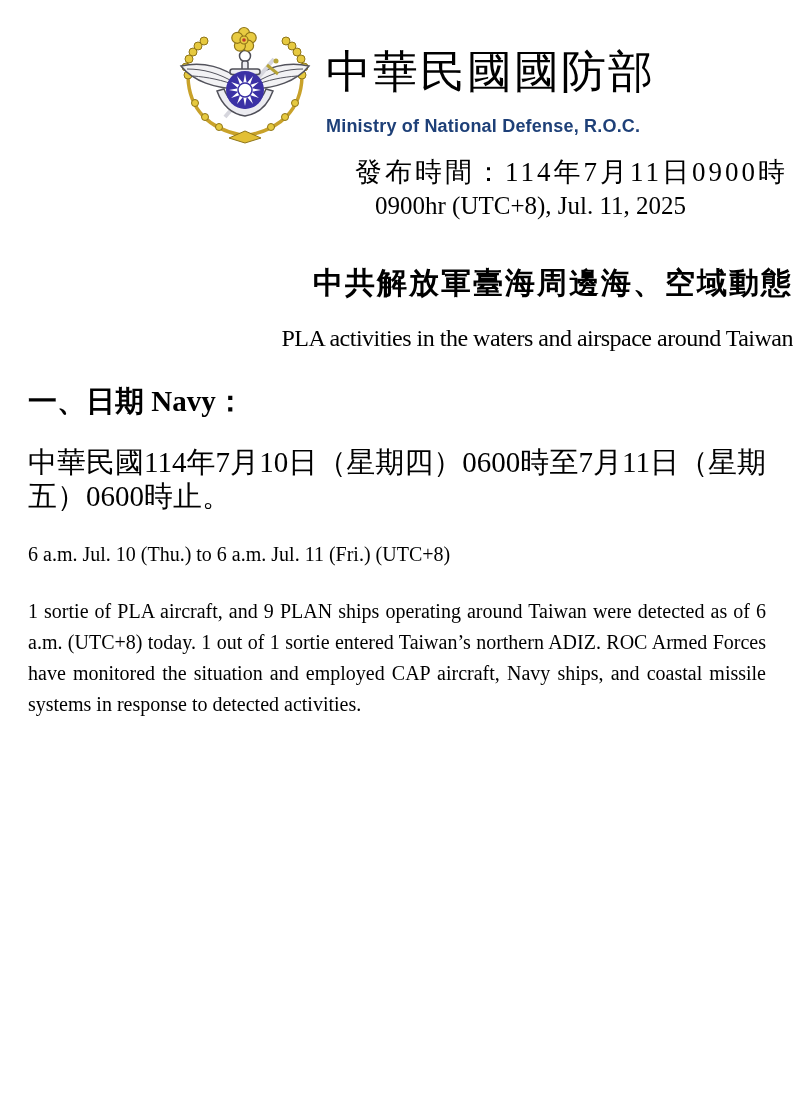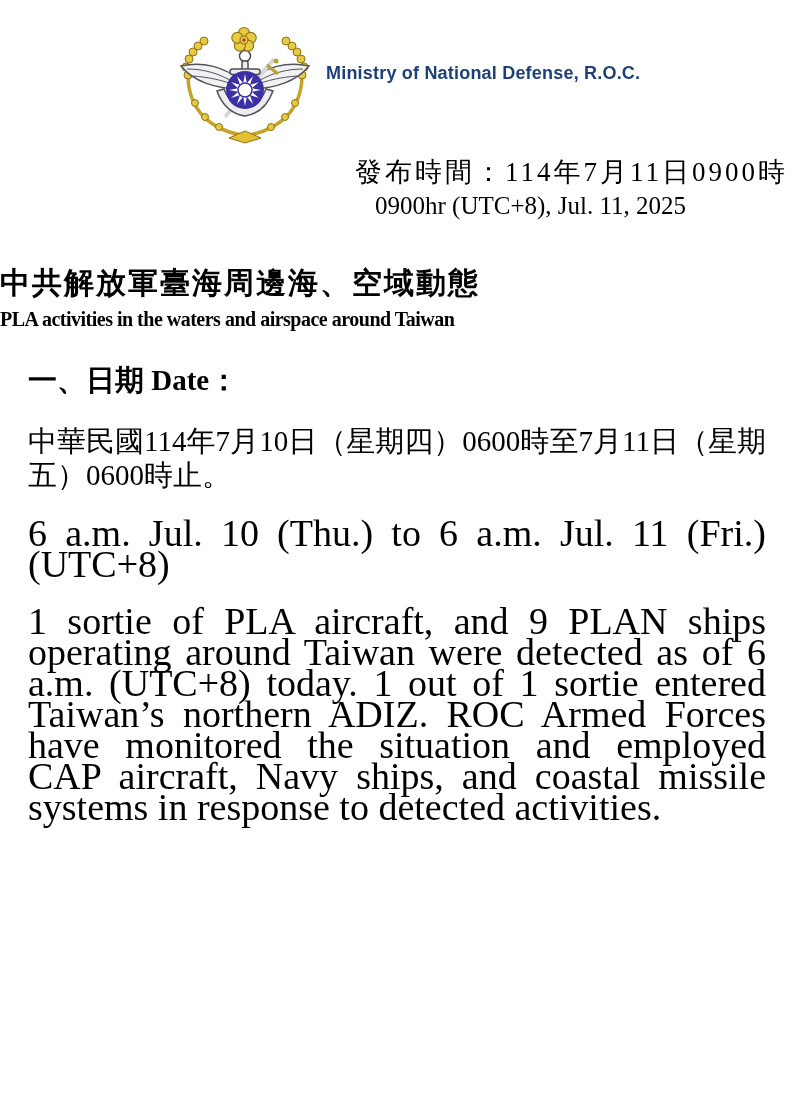--- a/index.html
+++ b/index.html
@@ -18,29 +18,29 @@
   .org-en {
     font-family:Liberation Sans, sans-serif;
     font-size:18px; font-weight:bold; color:#1e4078;
     letter-spacing:0.2px; margin-top:17px; white-space:nowrap;
   }
   
   .release { margin:10px 0 0 333px; line-height:34px;font-family:Liberation Serif, serif; }
   .release-zh { font-size:27px; letter-spacing:3px; text-indent:22px; white-space:nowrap; }
   .release-en { font-size:25px;margin-left:42px; }
   
-  .doc-title { text-align:left; margin-top:40px; }
+  .doc-title { text-align:right; margin-top:40px; }
   .title-zh { font-size:30px; font-weight:bold; letter-spacing:2px; }
-  .title-en { font-size:20px; font-weight:bold; letter-spacing:-0.5px; margin-top:4px; }
+  .title-en { font-size:24px; font-weight:normal; letter-spacing:-0.5px; margin-top:21px; }
   
   .content { padding:0 27px 0 28px; }
   .sec-head { font-size:29px; font-weight:bold; margin:31px 0 0 0; line-height:36px; }
   .para { margin:26px 0 0 0; text-align:justify; }
   .para.zh { font-size:29px; line-height:34px; }
-  .para.en { font-size:38px; line-height:31px; }
+  .para.en { font-size:20px; line-height:31px; }
 </style>
 </head>
 <body>
 
 <div class="page">
 
   <header class="masthead">
     <div class="emblem">
       <svg viewBox="0 0 143 119" xmlns="http://www.w3.org/2000/svg" aria-hidden="true">
 
@@ -105,38 +105,39 @@
           <circle cx="64.9" cy="20.7" r="5.5"></circle>
             <circle cx="62.3" cy="12.8" r="5.5"></circle>
           <circle cx="69" cy="15" r="4"></circle>
         </g>
         <circle cx="69" cy="15" r="1.8" fill="#c43a2c"></circle>
 
         <path d="M54,113 L70,106 L86,113 L70,118 Z" fill="#e2bf35" stroke="#8f7518" stroke-width="1"></path>
       </svg>
     </div>
     <div class="org">
+      <div class="org-zh">中華民國國防部</div>
       <div class="org-en">Ministry of National Defense, R.O.C.</div>
     </div>
   </header>
 
   <div class="release">
     <div class="release-zh">發布時間：114年7月11日0900時</div>
     <div class="release-en">0900hr (UTC+8), Jul. 11, 2025</div>
   </div>
 
   <div class="doc-title">
     <div class="title-zh">中共解放軍臺海周邊海、空域動態</div>
     <div class="title-en">PLA activities in the waters and airspace around Taiwan</div>
   </div>
 
   <div class="content">
 
     <section>
-      <h2 class="sec-head">一、日期 Date：</h2>
+      <h2 class="sec-head">一、日期 Navy：</h2>
       <p class="para zh">中華民國114年7月10日（星期四）0600時至7月11日（星期五）0600時止。</p>
       <p class="para en">6 a.m. Jul. 10 (Thu.) to 6 a.m. Jul. 11 (Fri.) (UTC+8)</p>
     </section>
 
     <section>
       <p class="para en">1 sortie of PLA aircraft, and 9 PLAN ships operating around Taiwan were detected as of 6 a.m. (UTC+8) today. 1 out of 1 sortie entered Taiwan’s northern ADIZ. ROC Armed Forces have monitored the situation and employed CAP aircraft, Navy ships, and coastal missile systems in response to detected activities.</p>
     </section>
 
   </div>
 </div>

